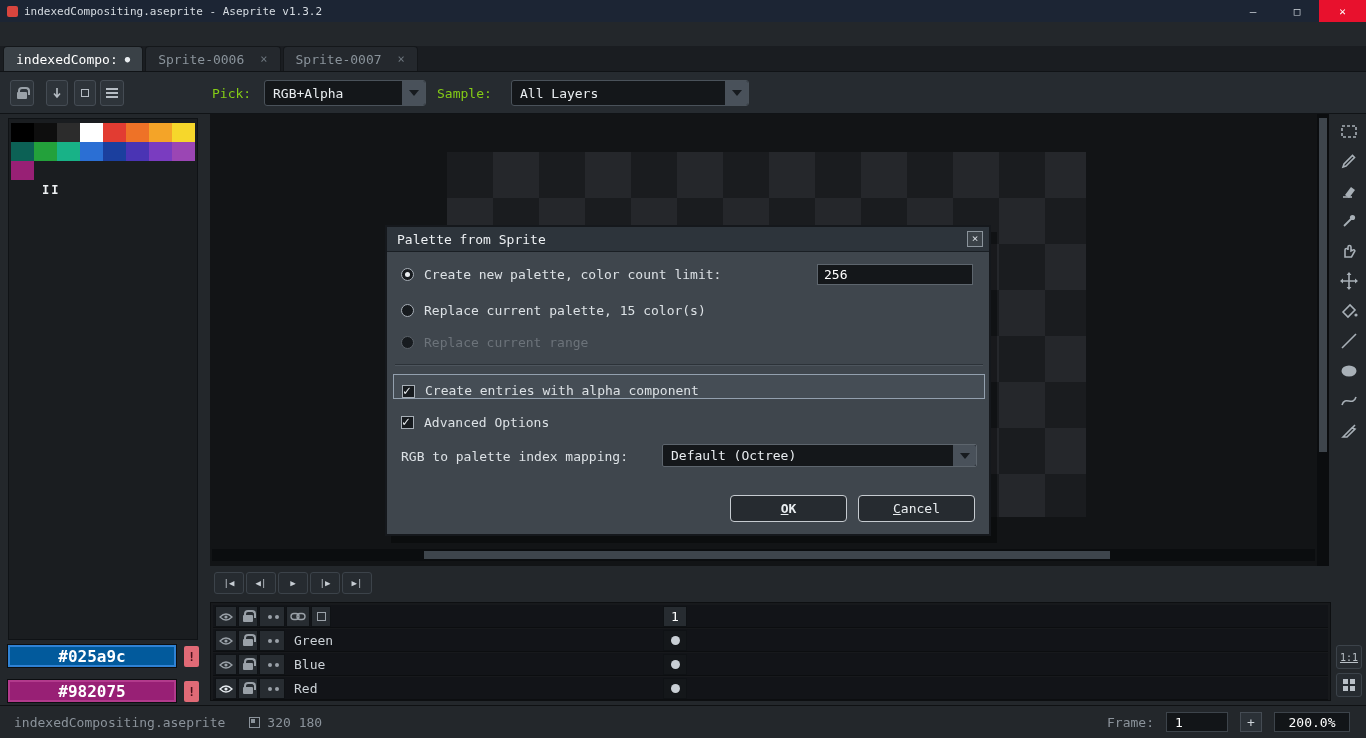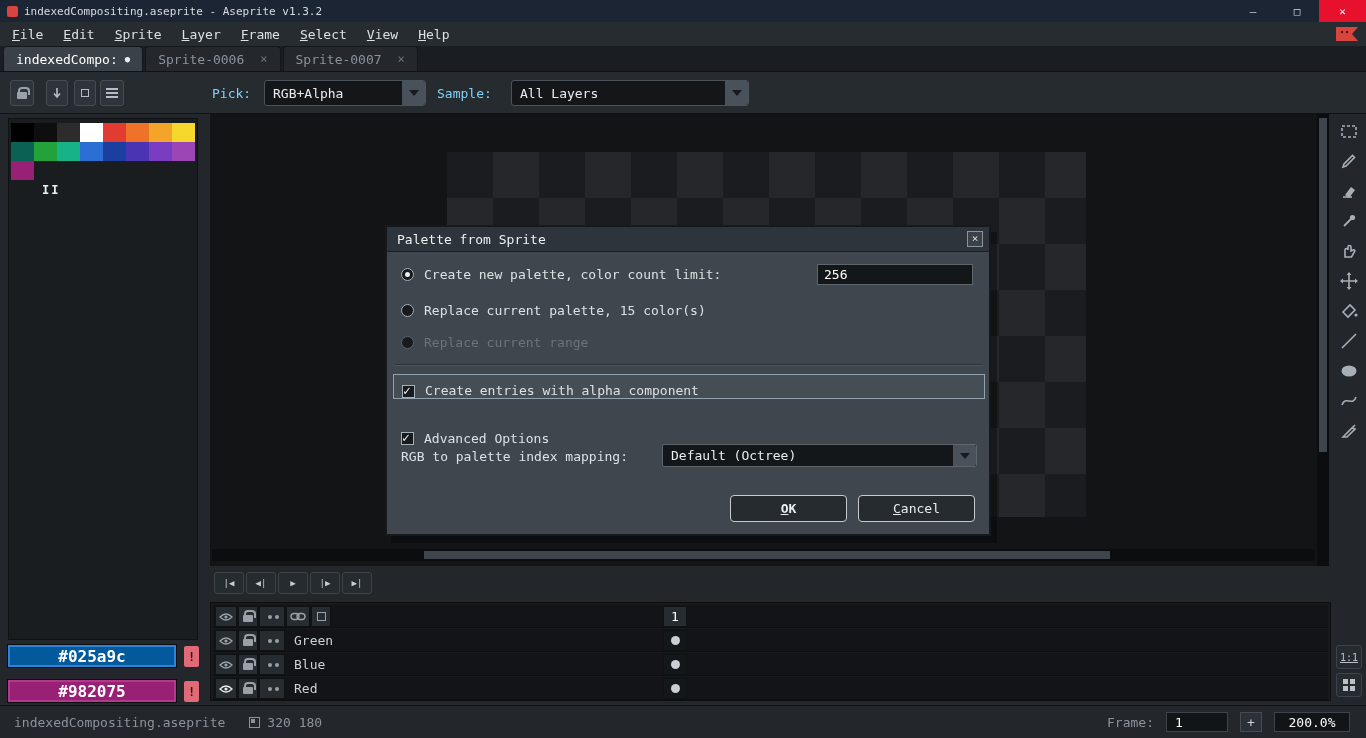--- a/index.html
+++ b/index.html
@@ -25,21 +25,21 @@
   .tab{height:25px;display:flex;align-items:center;padding:0 12px;background:#24282d;color:#8a939b;margin-right:2px;border:1px solid #14171a;border-bottom:none;border-radius:4px 4px 0 0;}
   .tab.active{background:#3a4147;color:#fff;}
   .tab-dot{margin-left:7px;font-size:9px;color:#e9edf0;}
   .tab-x{margin-left:16px;font-size:12px;color:#6d767e;}
 
   
   .contextbar{position:absolute;left:0;top:72px;width:1366px;height:42px;background:#262b30;border-bottom:1px solid #101316;}
   .ctx-btn{position:absolute;top:8px;height:26px;background:#2e343a;border:1px solid #454c54;border-radius:3px;color:#b6bdc4;display:flex;align-items:center;justify-content:center;}
   .sq-glyph{width:8px;height:8px;border:1.5px solid #b6bdc4;}
   .hamburger{width:12px;height:2px;background:#b6bdc4;box-shadow:0 4px 0 #b6bdc4,0 -4px 0 #b6bdc4;}
-  .label{position:absolute;color:#7dd3fc;}
+  .label{position:absolute;color:#84cc16;}
   .dd{position:absolute;height:26px;background:#14171a;border:1px solid #4a525a;border-radius:3px;color:#e9edf0;display:flex;align-items:center;padding-left:8px;}
   .dd-arrow{position:absolute;right:0;top:0;bottom:0;width:24px;background:#49515a;border-left:1px solid #14171a;border-radius:0 2px 2px 0;display:flex;align-items:center;justify-content:center;}
   .dd-arrow::after{content:"";border-left:5px solid transparent;border-right:5px solid transparent;border-top:6px solid #171b1f;}
 
   
   .padlock{position:relative;width:10px;height:7px;background:#9aa1a8;border-radius:1px;margin-top:4px;}
   .padlock::before{content:"";position:absolute;left:1px;top:-5px;width:8px;height:6px;border:2px solid #9aa1a8;border-bottom:none;border-radius:4px 4px 0 0;}
 
   
   .palette-panel{position:absolute;left:8px;top:118px;width:190px;height:522px;background:#1a1d20;border:1px solid #0f1215;}
@@ -116,37 +116,20 @@
   <div class="titlebar">
     <span class="app-icon"></span>
     <span class="win-title">indexedCompositing.aseprite - Aseprite v1.3.2</span>
     <div class="win-controls">
       <button class="win-btn">–</button>
       <button class="win-btn">□</button>
       <button class="win-btn close">✕</button>
     </div>
   </div>
 
-  <div class="menubar">
-    <span class="menu-item">File</span>
-    <span class="menu-item">Edit</span>
-    <span class="menu-item">Sprite</span>
-    <span class="menu-item">Layer</span>
-    <span class="menu-item">Frame</span>
-    <span class="menu-item">Select</span>
-    <span class="menu-item">View</span>
-    <span class="menu-item">Help</span>
-    <span class="logo-flag">
-      <svg width="26" height="16" viewBox="0 0 26 16">
-          <path d="M2 1h22l-6 7 6 7H2z" fill="#d8453e"></path>
-          <circle cx="8" cy="6" r="1.2" fill="#5a1410"></circle>
-          <circle cx="13" cy="6" r="1.2" fill="#5a1410"></circle>
-        </svg>
-    </span>
-  </div>
 
   <div class="tabbar">
     <div class="tab active">
       <span>indexedCompo:</span>
       <span class="tab-dot">●</span>
     </div>
     <div class="tab">
       <span>Sprite-0006</span>
       <span class="tab-x">×</span>
     </div>
@@ -418,21 +401,21 @@
       <span class="dim">Replace current range</span>
     </div>
 
     <div class="groove"></div>
 
     <div class="focus-row">
       <span class="checkbox checked"></span>
       <span>Create entries with alpha component</span>
     </div>
 
-    <div class="dlg-row" style="top:200px;">
+    <div class="dlg-row" style="top:184px;">
       <span class="checkbox checked"></span>
       <span>Advanced Options</span>
     </div>
 
     <div class="dlg-row" style="top:218px;">
       <span>RGB to palette index mapping:</span>
     </div>
     <div class="dlg-dd">
       <span>Default (Octree)</span>
       <span class="dd-arrow"></span>

